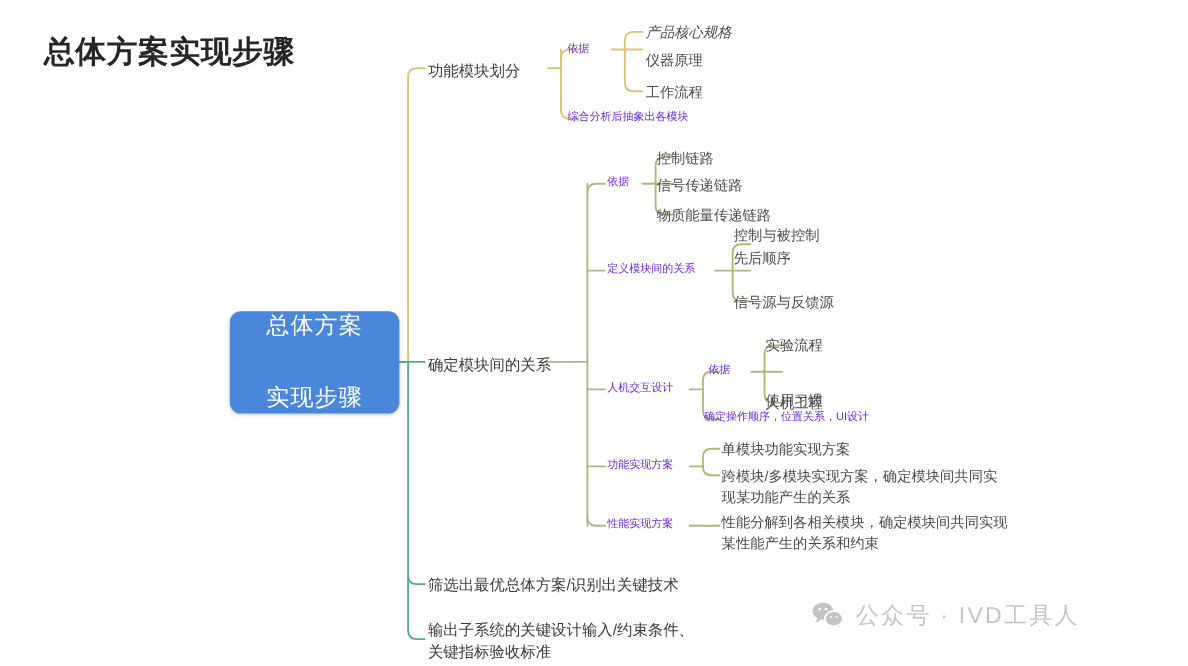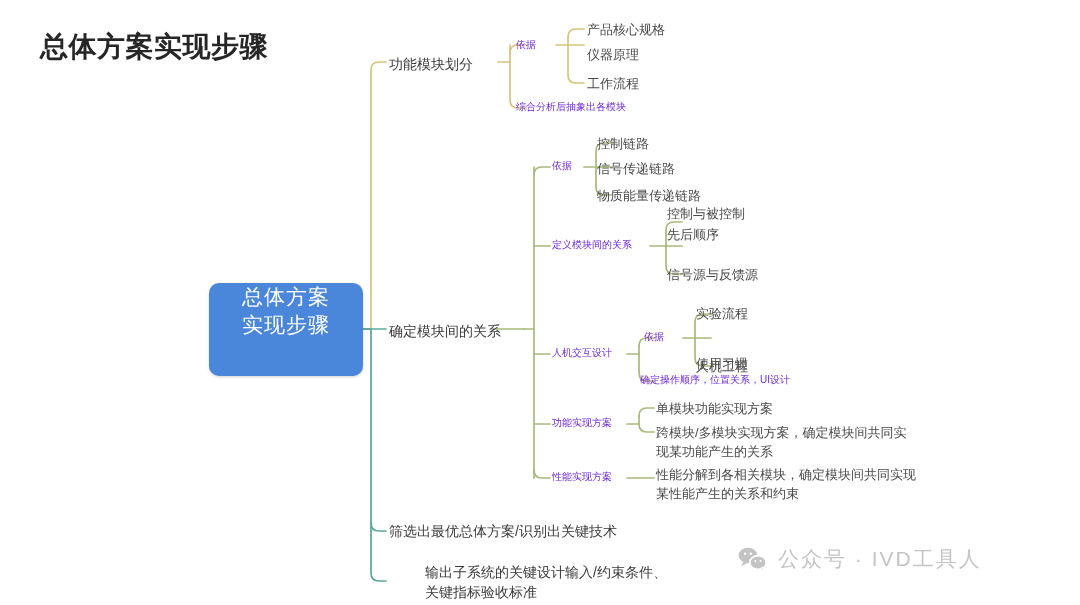--- a/index.html
+++ b/index.html
@@ -45,21 +45,21 @@
     left: 209px;
     top: 283px;
     width: 154px;
     height: 93px;
     border-radius: 10px;
     background: #4a86d9;
     box-shadow: 0 1px 3px rgba(0,0,0,0.18);
     display: flex;
     flex-direction: column;
     align-items: center;
-    justify-content: flex-start;
+    justify-content: space-between;
     color: #ffffff;
     font-size: 21px;
     line-height: 1.35;
     letter-spacing: 1px;
   }
   #root-node .rl { display: block; white-space: nowrap; }
 
   
   .node {
     position: absolute;
@@ -153,21 +153,21 @@
 
 <div id="root-node">
   <span class="rl">总体方案</span>
   <span class="rl">实现步骤</span>
 </div>
 
 <div class="node lvl1" style="left:389px; top:54px;">功能模块划分</div>
 
 <div class="node lvl2" style="left:516px; top:38px;">依据</div>
 
-<div class="node lvl3" style="left:587px; top:21px;">产品核心规格</div>
+<div class="node lvl3" style="left:587px; top:21px;font-style:italic;">产品核心规格</div>
 <div class="node lvl3" style="left:587px; top:46px;">仪器原理</div>
 <div class="node lvl3" style="left:587px; top:75px;">工作流程</div>
 
 <div class="node lvl2" style="left:516px; top:100px;">综合分析后抽象出各模块</div>
 
 <div class="node lvl1" style="left:389px; top:321px;">确定模块间的关系</div>
 
 <div class="node lvl2" style="left:552px; top:159px;">依据</div>
 <div class="node lvl3" style="left:597px; top:135px;">控制链路</div>
 <div class="node lvl3" style="left:597px; top:160px;">信号传递链路</div>
@@ -187,21 +187,21 @@
 
 <div class="node lvl2" style="left:552px; top:416px;">功能实现方案</div>
 <div class="node lvl3" style="left:656px; top:400px;">单模块功能实现方案</div>
 <div class="node lvl3 wrap" style="left:656px; top:424px; width:262px;">跨模块/多模块实现方案，确定模块间共同实现某功能产生的关系</div>
 
 <div class="node lvl2" style="left:552px; top:470px;">性能实现方案</div>
 <div class="node lvl3 wrap" style="left:656px; top:466px; width:262px;">性能分解到各相关模块，确定模块间共同实现某性能产生的关系和约束</div>
 
 <div class="node lvl1" style="left:389px; top:521px;">筛选出最优总体方案/识别出关键技术</div>
 
-<div class="node lvl1 wrap" style="left:389px; top:562px; width:252px;margin-left:36px;">输出子系统的关键设计输入/约束条件、关键指标验收标准</div>
+<div class="node lvl1 wrap" style="left:389px; top:562px; width:252px;">输出子系统的关键设计输入/约束条件、关键指标验收标准</div>
 
 <div id="watermark">
   <svg class="wm-icon" width="30" height="26" viewBox="0 0 30 26">
     <ellipse cx="10" cy="9.5" rx="9.4" ry="7.8" fill="#c4c4c4"></ellipse>
     <path d="M5.5 15.5 L3.2 20.5 L8.6 17.4 Z" fill="#c4c4c4"></path>
     <ellipse cx="20" cy="16.5" rx="8.2" ry="6.9" fill="#c4c4c4" stroke="#ffffff" stroke-width="1.6"></ellipse>
     <path d="M24.6 21.6 L26.6 25.4 L22.1 23.0 Z" fill="#c4c4c4" stroke="#ffffff" stroke-width="1.2"></path>
     <circle cx="7.1" cy="7.8" r="1.25" fill="#ffffff"></circle>
     <circle cx="12.9" cy="7.8" r="1.25" fill="#ffffff"></circle>
     <circle cx="17.4" cy="15.0" r="1.05" fill="#ffffff"></circle>

